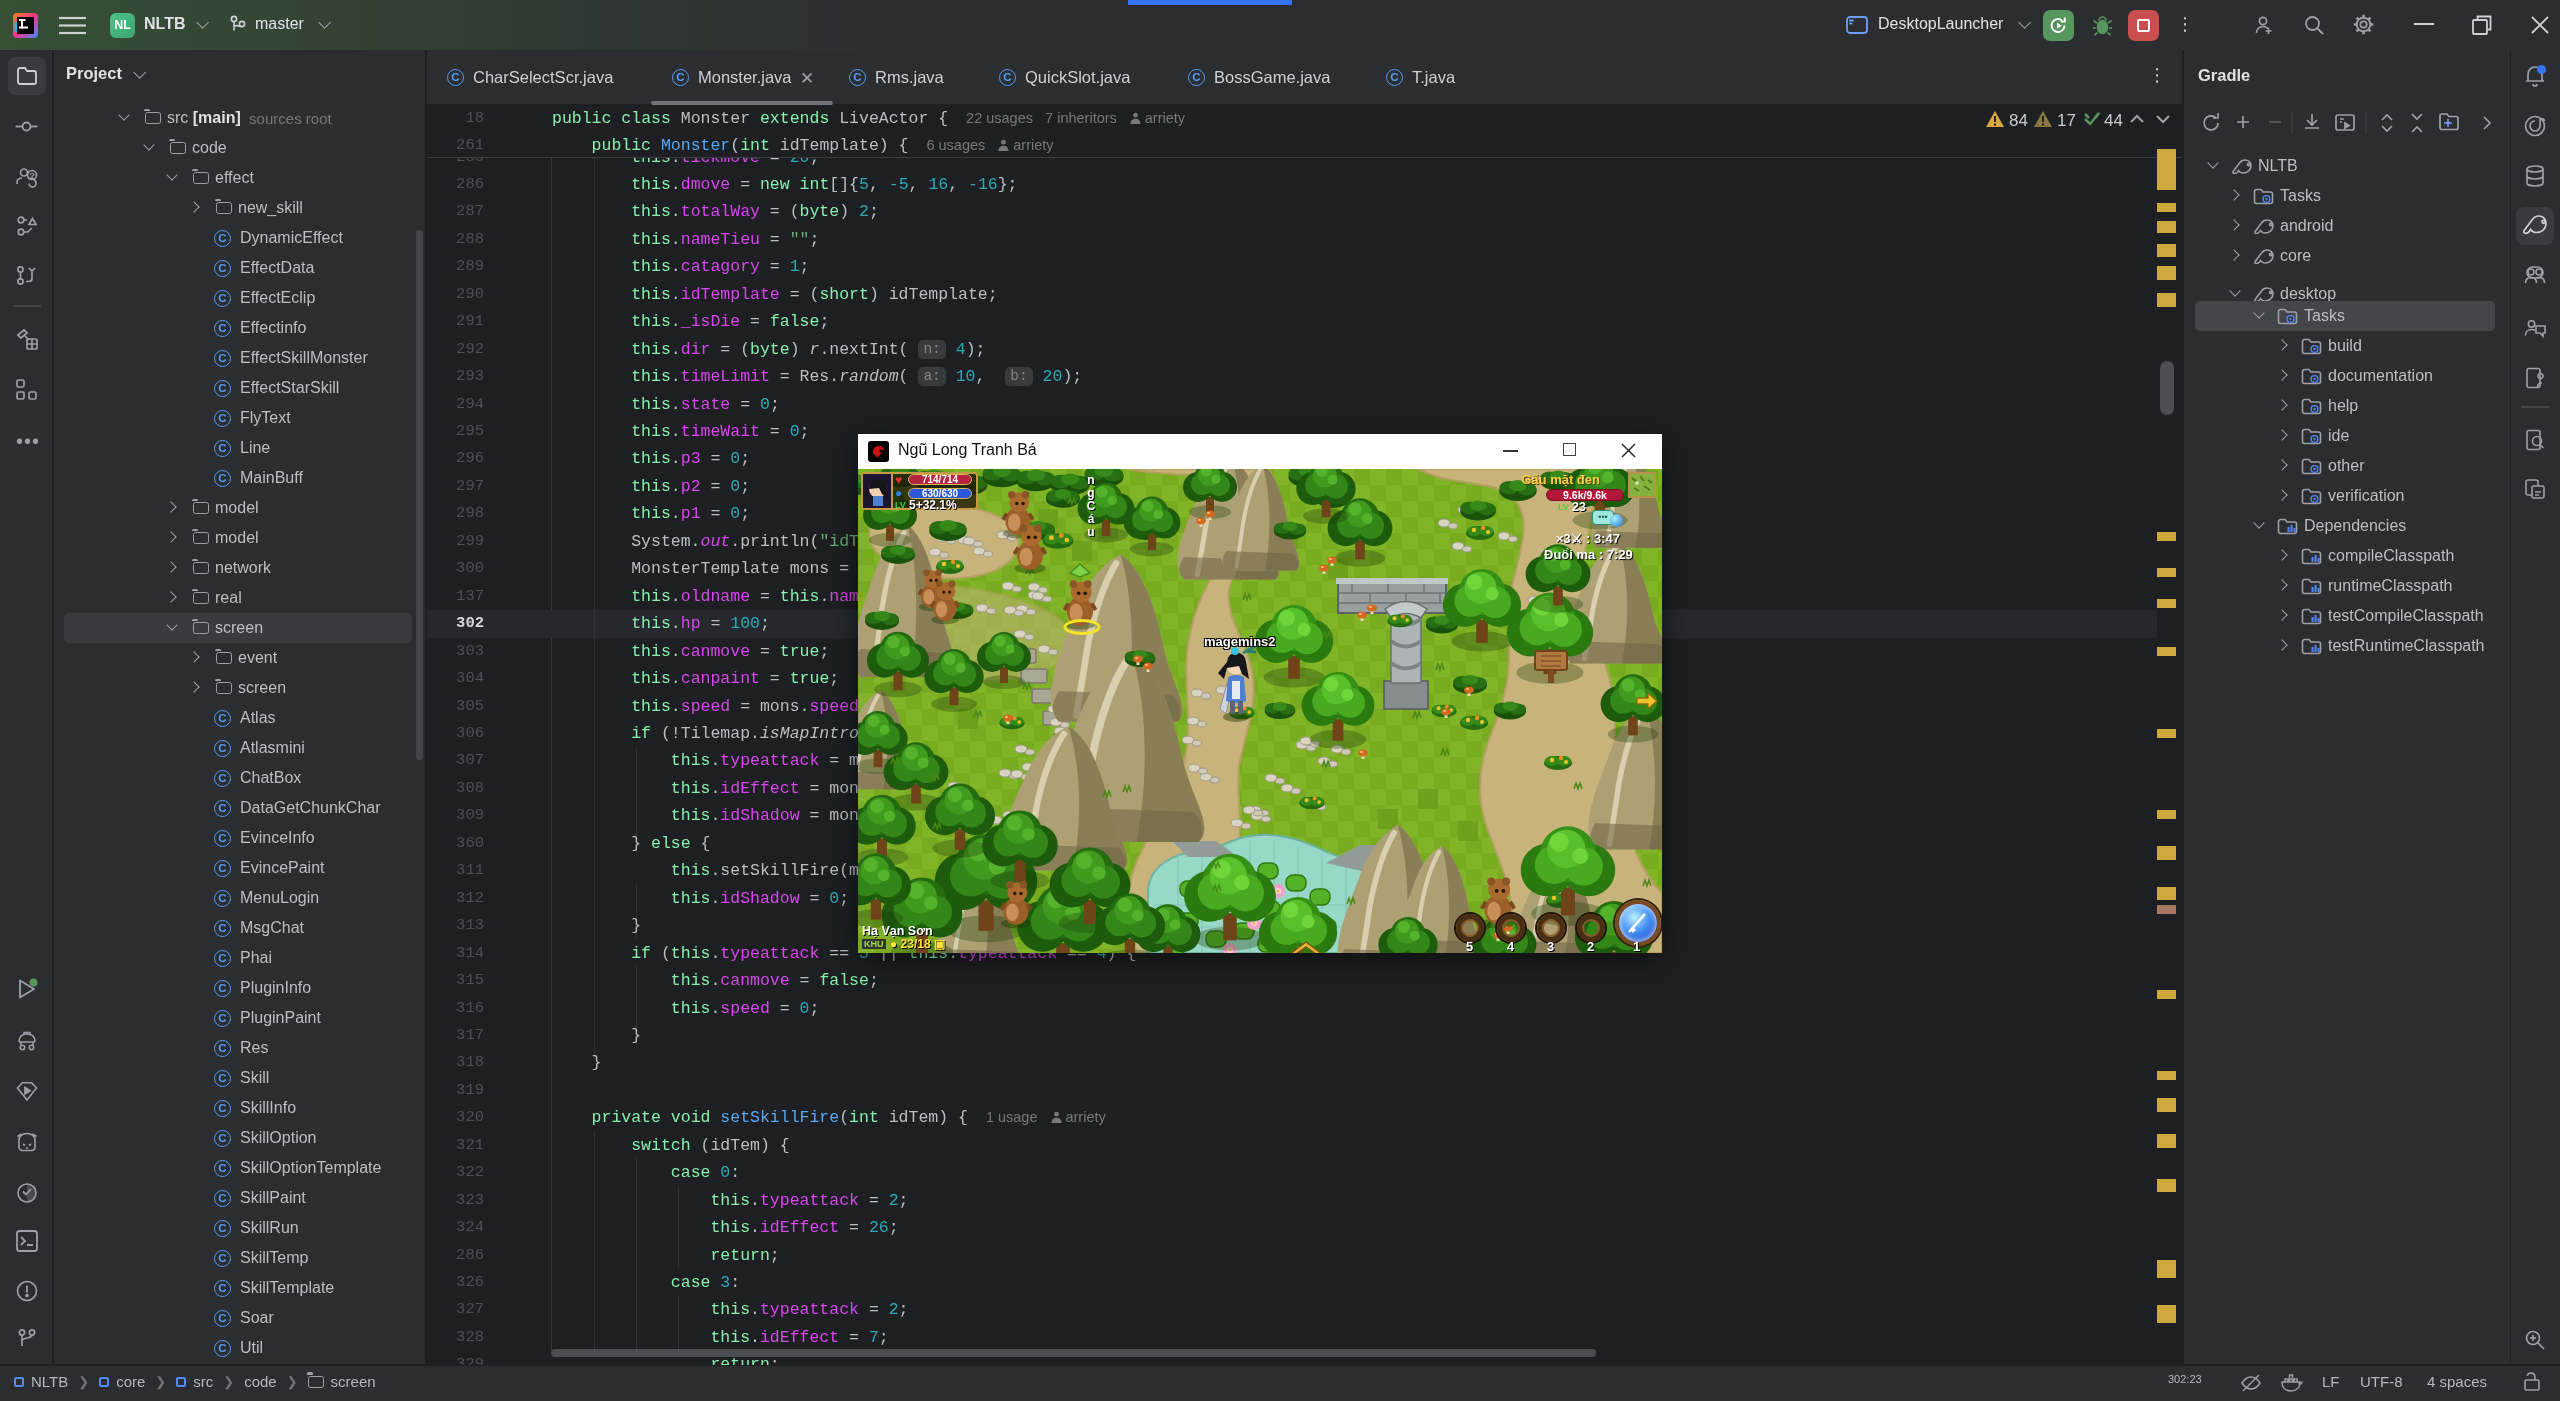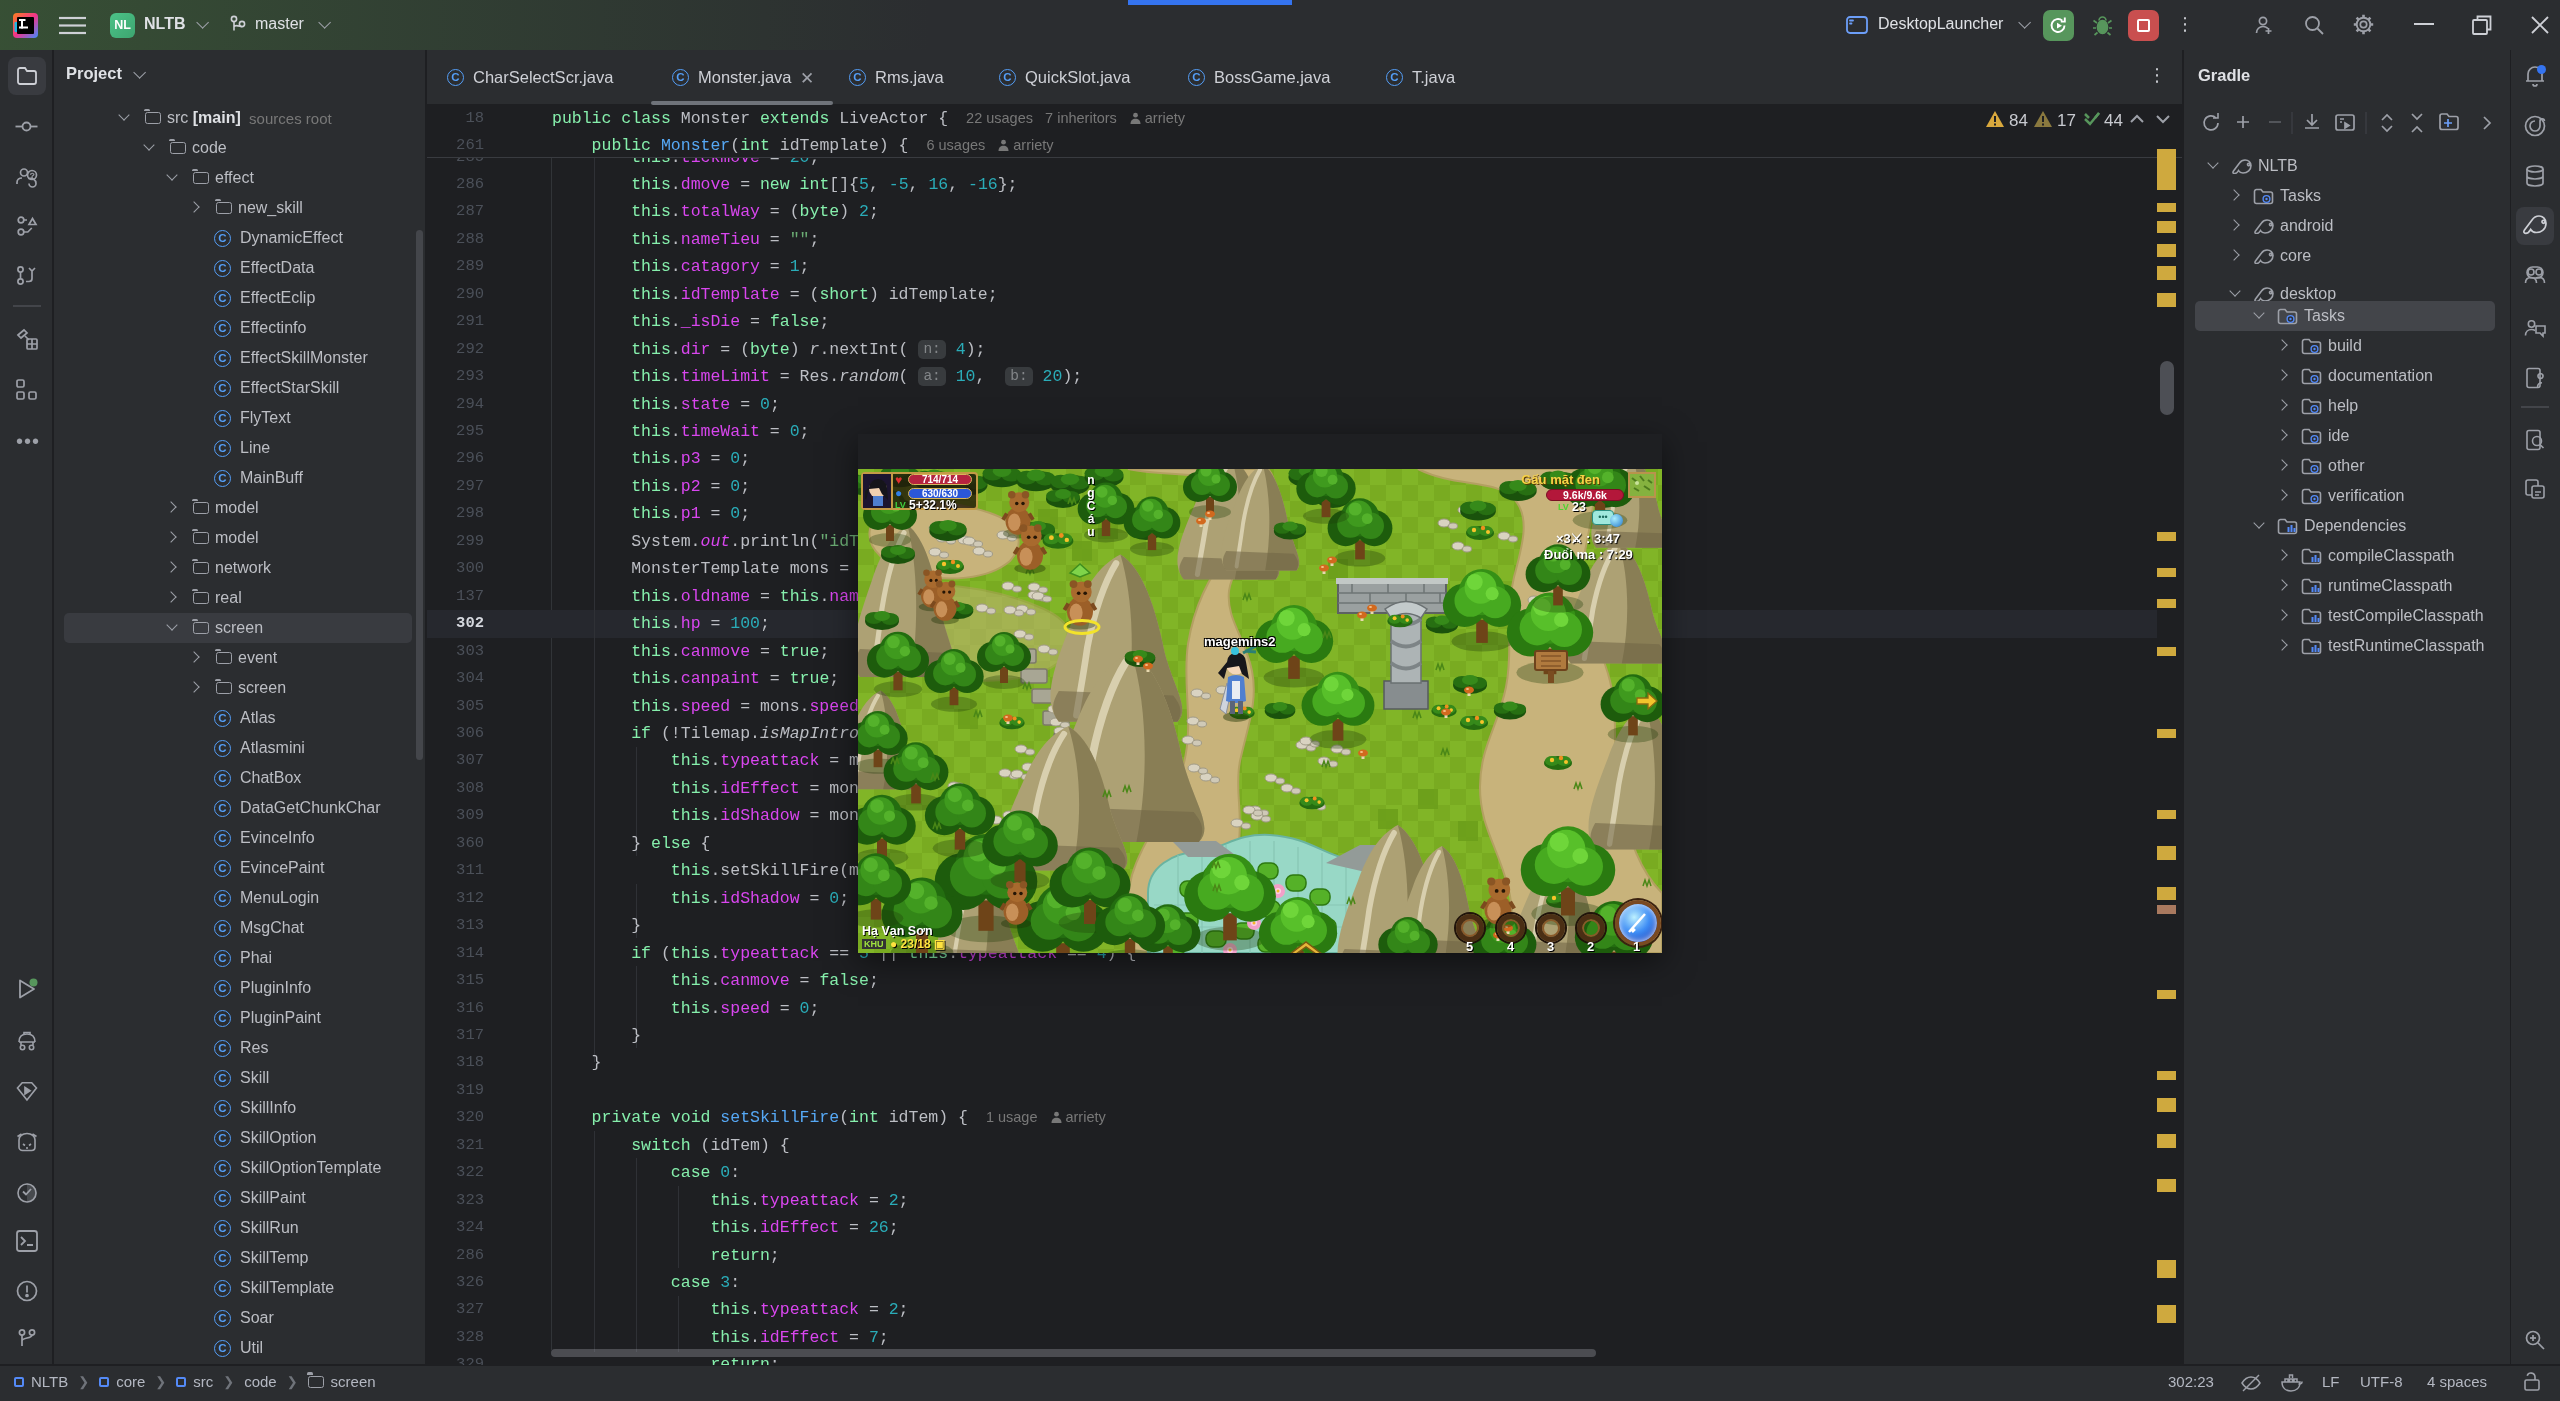--- a/index.html
+++ b/index.html
@@ -828,38 +828,51 @@
     <path d="M12 15 h6 M12 18 h4"></path>
   </svg>
 <svg class="abs" style="left:2523px;top:1328px" width="24" height="24" viewBox="0 0 24 24" fill="none" stroke="#9da0a8" stroke-width="1.7">
     <circle cx="10" cy="10" r="6.5"></circle>
     <line x1="15" y1="15" x2="21" y2="21"></line>
     <line x1="10" y1="7" x2="10" y2="13"></line>
     <line x1="7" y1="10" x2="13" y2="10"></line>
   </svg>
 
 <div class="abs" style="left:14px;top:1373px;color:#b4b8c2;font-size:15px;display:flex;align-items:center"><span style="display:inline-block;width:10px;height:10px;border:2px solid #548af7;border-radius:2px;margin-right:7px"></span>NLTB<span style="color:#6f737a;padding:0 10px;font-size:13px">❯</span><span style="display:inline-block;width:10px;height:10px;border:2px solid #548af7;border-radius:2px;margin-right:7px"></span>core<span style="color:#6f737a;padding:0 10px;font-size:13px">❯</span><span style="display:inline-block;width:10px;height:10px;border:2px solid #548af7;border-radius:2px;margin-right:7px"></span>src<span style="color:#6f737a;padding:0 10px;font-size:13px">❯</span>code<span style="color:#6f737a;padding:0 10px;font-size:13px">❯</span><span class="ficon" style="margin:0 7px 0 0"></span>screen</div>
-<div class="abs" style="left:2168px;top:1373px;color:#b4b8c2;font-size:15px">302:23</div>
+<div class="abs" style="left:2168px;top:1373px;color:#b4b8c2;font-size:11px">302:23</div>
 <svg class="abs" style="left:2240px;top:1372px" width="22" height="22" viewBox="0 0 22 22" fill="none" stroke="#9da0a8" stroke-width="1.5">
     <path d="M2 11 c2.5-4 5.5-6 9-6 s6.5 2 9 6 c-2.5 4-5.5 6-9 6 s-6.5-2-9-6 z"></path>
     <line x1="3" y1="19" x2="19" y2="3"></line>
   </svg>
 <svg class="abs" style="left:2280px;top:1372px" width="24" height="22" viewBox="0 0 24 22" fill="none" stroke="#9da0a8" stroke-width="1.5">
     <path d="M2 10 h18 c0 6-4 9-9 9 s-9-3-9-9 z M5 10 V7 h3 v3 M9.5 10 V7 h3 v3 M14 10 V7 h3 v3 M9.5 6 V3 h3 v3"></path>
     <path d="M19 12 c2 0 3-.8 3-2" stroke-linecap="round"></path>
   </svg>
 <div class="abs" style="left:2322px;top:1373px;color:#b4b8c2;font-size:15px">LF</div>
 <div class="abs" style="left:2360px;top:1373px;color:#b4b8c2;font-size:15px">UTF-8</div>
 <div class="abs" style="left:2427px;top:1373px;color:#b4b8c2;font-size:15px">4 spaces</div>
 <svg class="abs" style="left:2522px;top:1371px" width="20" height="22" viewBox="0 0 20 22" fill="none" stroke="#9da0a8" stroke-width="1.6">
     <rect x="3" y="9" width="14" height="10" rx="1.5"></rect>
     <path d="M13 9 V6 a4 4 0 0 0-7.8-1.2"></path>
   </svg>
 
 <div class="abs" style="left:858px;top:434px;width:804px;height:519px;box-shadow:0 8px 30px rgba(0,0,0,.5);overflow:hidden">
+<div class="abs" style="left:0;top:0;width:804px;height:35px;background:#ffffff">
+<div class="abs" style="left:10px;top:7px;width:21px;height:21px;background:#000;border-radius:3px"></div>
+<svg class="abs" style="left:12px;top:9px" width="17" height="17" viewBox="0 0 17 17">
+        <path d="M3 9 c0-4 3-6 6-6 3.5 0 5.5 2.5 5 5 -2-2-4-2-5 0 2 .5 2.5 2 1.5 3.5 -1 1.5-3 2-5 1 C3.5 11.5 3 10.5 3 9z M5 13 c1.5 1.5 4 2 6 1" fill="#cc1111"></path>
+      </svg>
+<div class="abs" style="left:40px;top:7px;color:#111;font-size:16px">Ngũ Long Tranh Bá</div>
+<div class="abs" style="left:645px;top:16px;width:15px;height:1.6px;background:#333"></div>
+<div class="abs" style="left:705px;top:9px;width:13px;height:13px;border:1.5px solid #444"></div>
+<svg class="abs" style="left:763px;top:9px" width="15" height="15" viewBox="0 0 15 15" stroke="#333" stroke-width="1.6">
+        <line x1="1" y1="1" x2="14" y2="14"></line>
+        <line x1="14" y1="1" x2="1" y2="14"></line>
+      </svg>
+</div>
 <svg class="abs" style="left:0;top:35px" width="804" height="484" viewBox="0 0 804 484">
       <defs>
 <pattern id="gch" width="32" height="32" patternUnits="userSpaceOnUse">
           <rect width="32" height="32" fill="#79ab21"></rect>
           <rect width="16" height="16" fill="#81b527"></rect>
           <rect x="16" y="16" width="16" height="16" fill="#81b527"></rect>
         </pattern>
 <g id="tree">
           <ellipse cx="0" cy="21" rx="21" ry="7" fill="rgba(30,60,8,.33)"></ellipse>
           <rect x="-4" y="6" width="8" height="16" fill="#6e4418"></rect>

